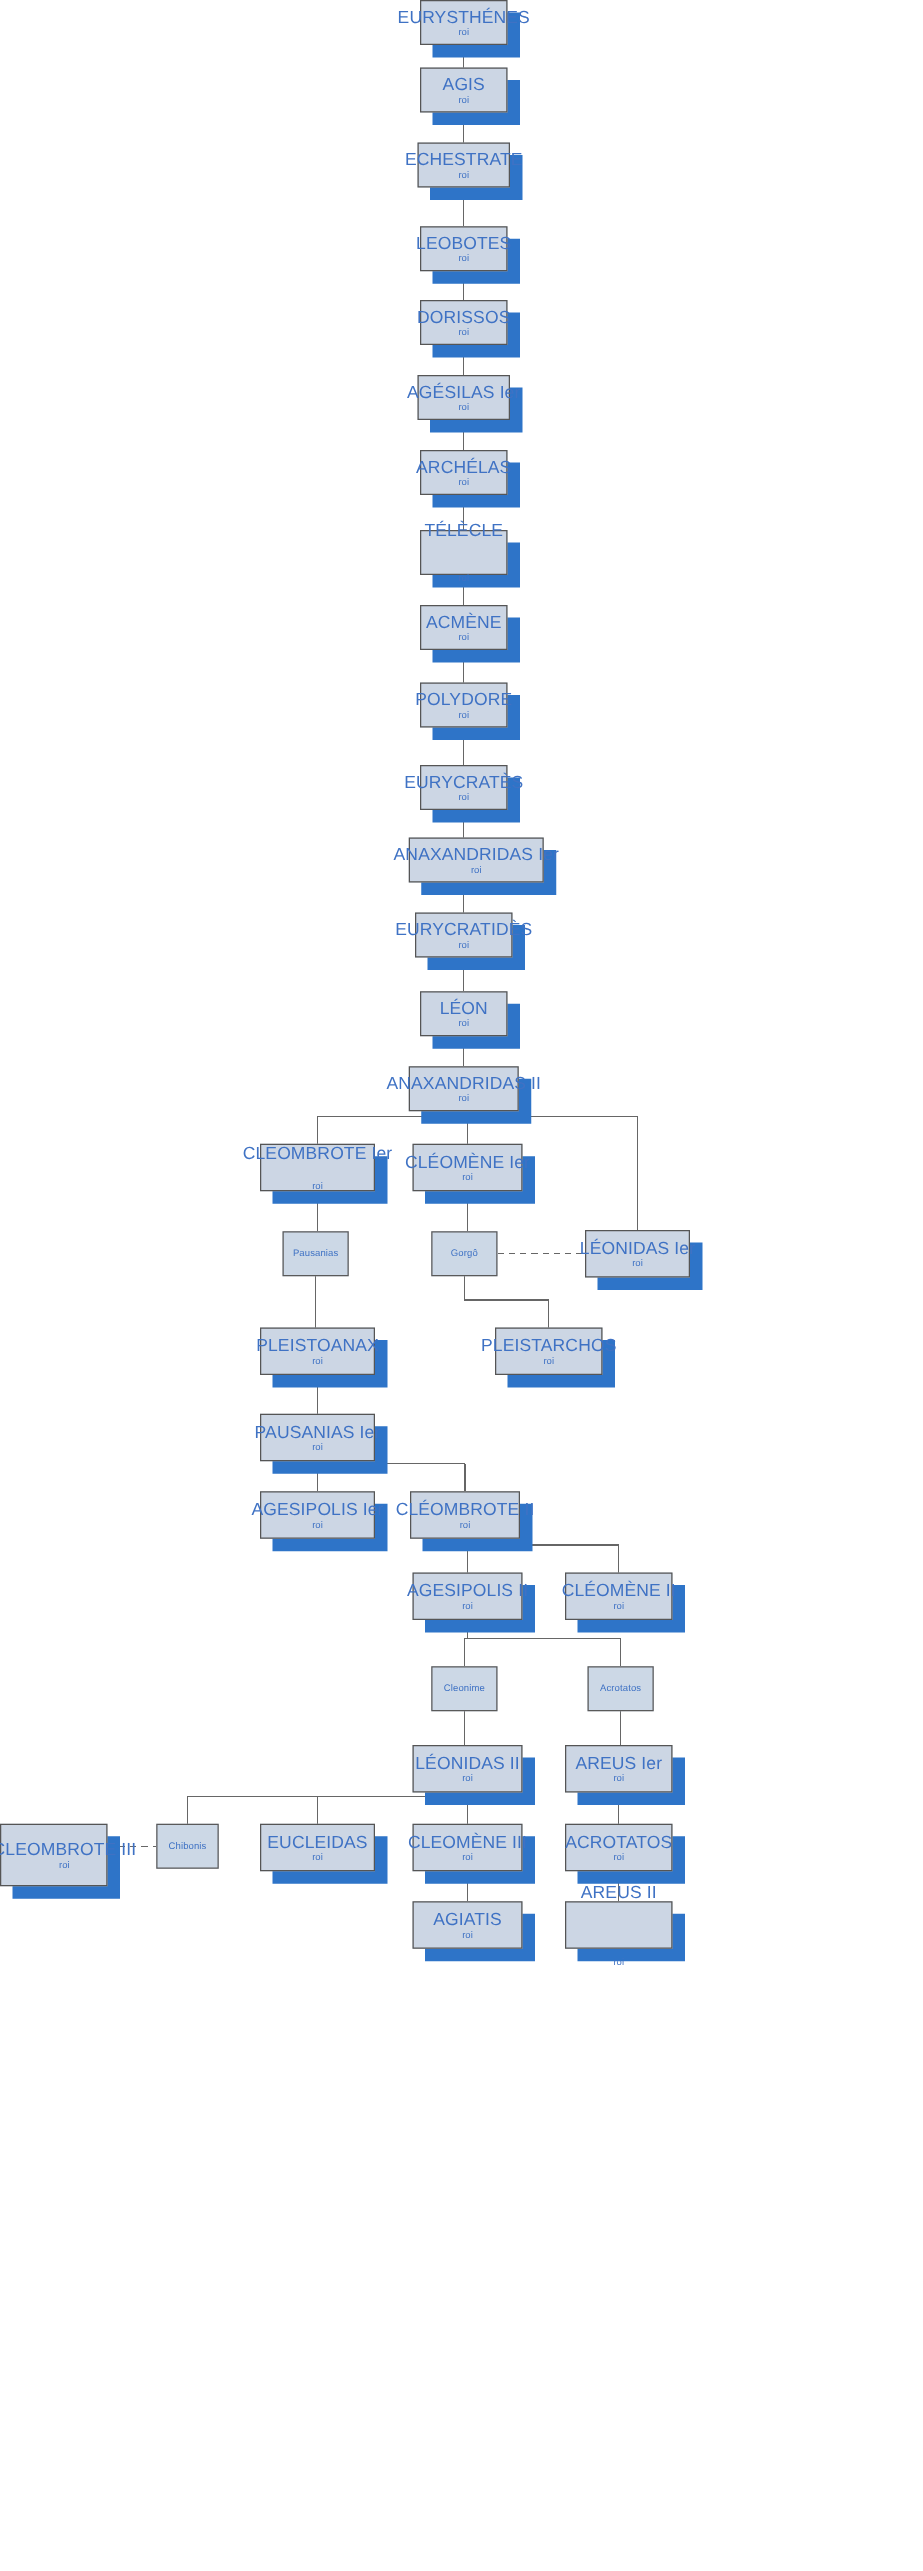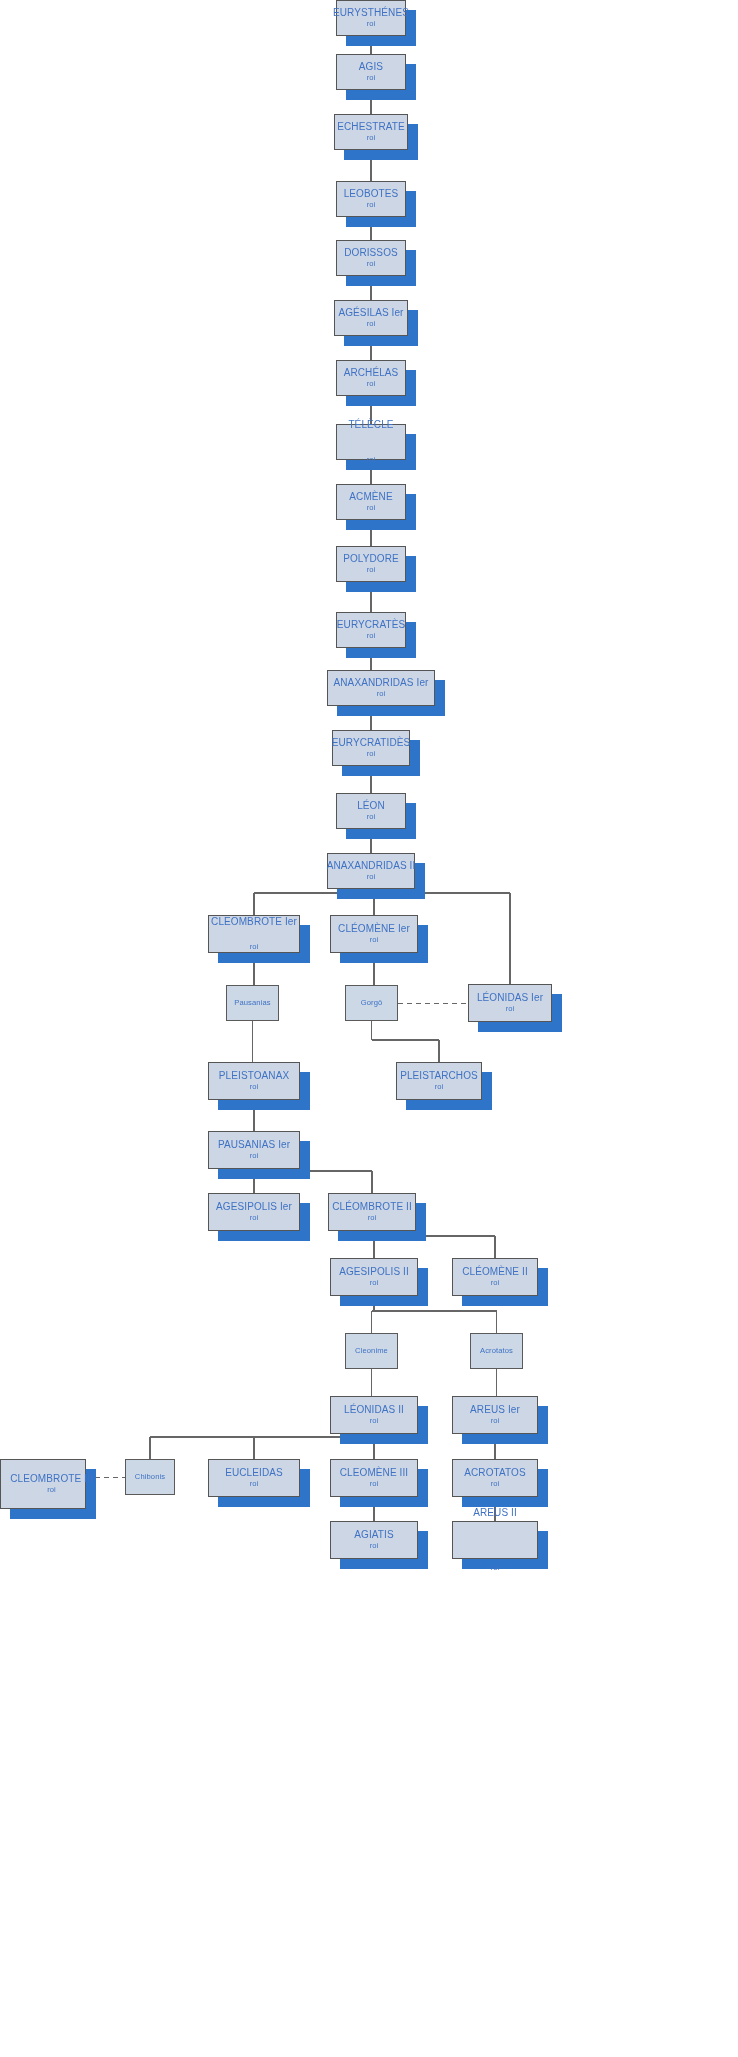--- a/index.html
+++ b/index.html
@@ -32,21 +32,21 @@
     flex-direction:column;
     align-items:center;
     justify-content:center;
     text-align:center;
     line-height:1.18;
     color:#3f72c4;
     z-index:3;
   }
   .node .nm{
     display:block;
-    font-size:10px;
+    font-size:14px;
     letter-spacing:.1px;
     color:#3f72c4;
     white-space:nowrap;
   }
   .node .rl{
     display:block;
     font-size:7.6px;
     color:#3f72c4;
     margin-top:1px;
   }

